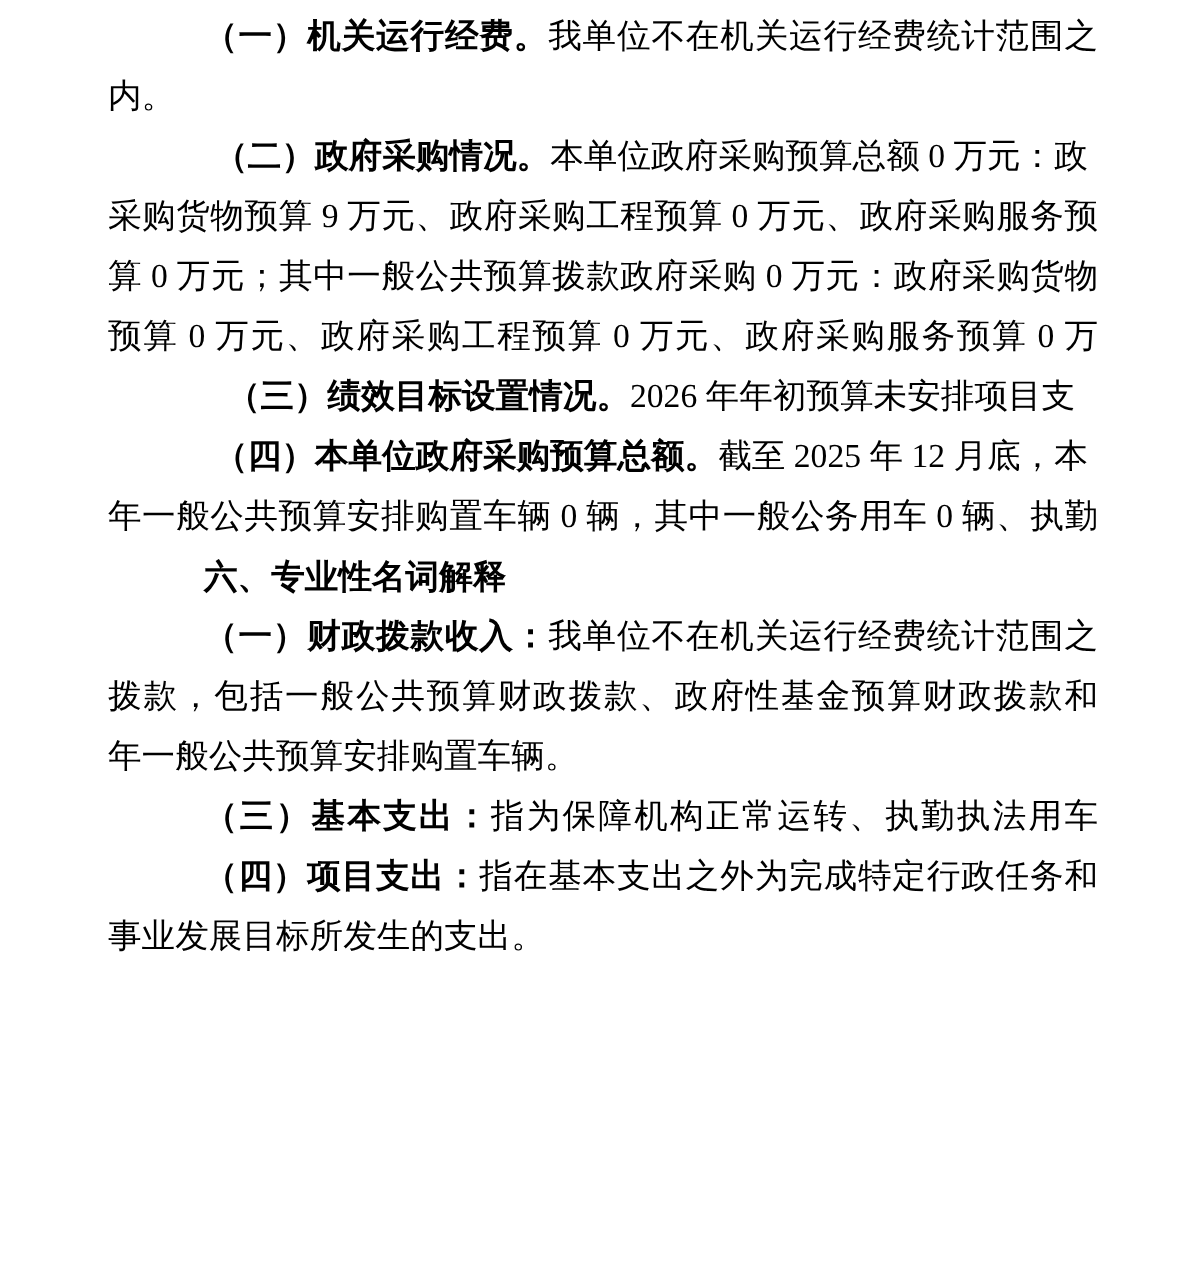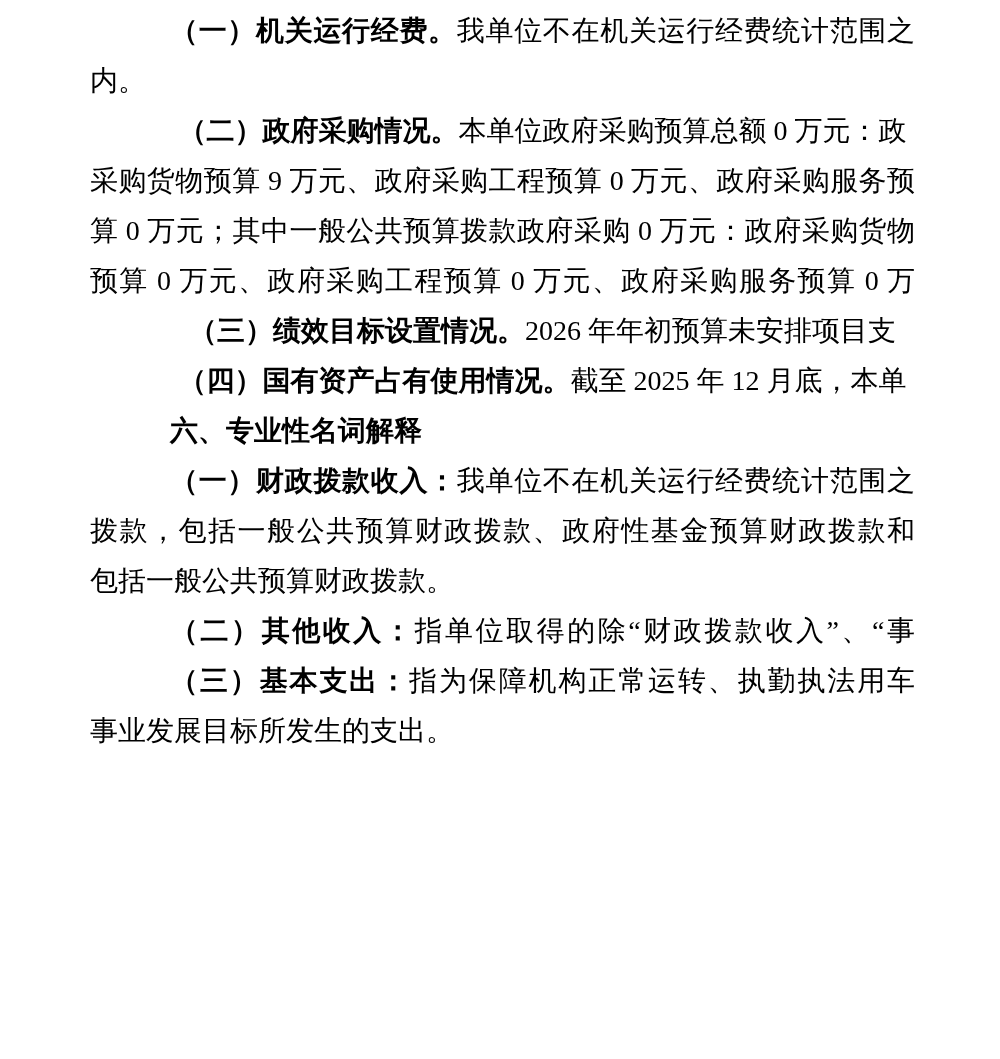--- a/index.html
+++ b/index.html
@@ -58,22 +58,23 @@
 
 <div class="page">
   <div class="textblock" id="textblock">
       <div class="line justify indent"><span class="lead">（一）机关运行经费。</span><span>我单位不在机关运行经费统计范围之</span></div>
       <div class="line left"><span>内。</span></div>
       <div class="line justify indent"><span class="lead">（二）政府采购情况。</span><span>本单位政府采购预算总额 0 万元：政府</span></div>
       <div class="line justify"><span>采购货物预算 9 万元、政府采购工程预算 0 万元、政府采购服务预</span></div>
       <div class="line justify"><span>算 0 万元；其中一般公共预算拨款政府采购 0 万元：政府采购货物</span></div>
       <div class="line justify"><span>预算 0 万元、政府采购工程预算 0 万元、政府采购服务预算 0 万元。</span></div>
       <div class="line justify indent"><span class="lead">（三）绩效目标设置情况。</span><span>2026 年年初预算未安排项目支出。</span></div>
-      <div class="line justify indent"><span class="lead">（四）国有资产占有使用情况。</span><span>截至 2025 年 12 月底，本单位</span></div>
+      <div class="line justify indent"><span class="lead">（四）本单位政府采购预算总额。</span><span>截至 2025 年 12 月底，本单位</span></div>
+      <div class="line justify"><span>年一般公共预算安排购置车辆 0 辆，其中一般公务用车 0 辆、执勤</span></div>
       <div class="line left indent heading"><span>六、专业性名词解释</span></div>
       <div class="line justify indent"><span class="lead">（一）财政拨款收入：</span><span>我单位不在机关运行经费统计范围之</span></div>
       <div class="line justify"><span>拨款，包括一般公共预算财政拨款、政府性基金预算财政拨款和</span></div>
-      <div class="line left"><span>包括一般公共预算财政拨款。</span></div>
-      <div class="line justify indent"><span class="lead">（二）其他收入：</span><span>指单位取得的除“财政拨款收入”、“事</span></div>
+      <div class="line left"><span>年一般公共预算安排购置车辆。</span></div>
       <div class="line justify indent"><span class="lead">（三）基本支出：</span><span>指为保障机构正常运转、执勤执法用车</span></div>
+      <div class="line justify indent"><span class="lead">（四）项目支出：</span><span>指在基本支出之外为完成特定行政任务和</span></div>
       <div class="line left"><span>事业发展目标所发生的支出。</span></div>
     </div>
 </div>
 
 </body></html>

